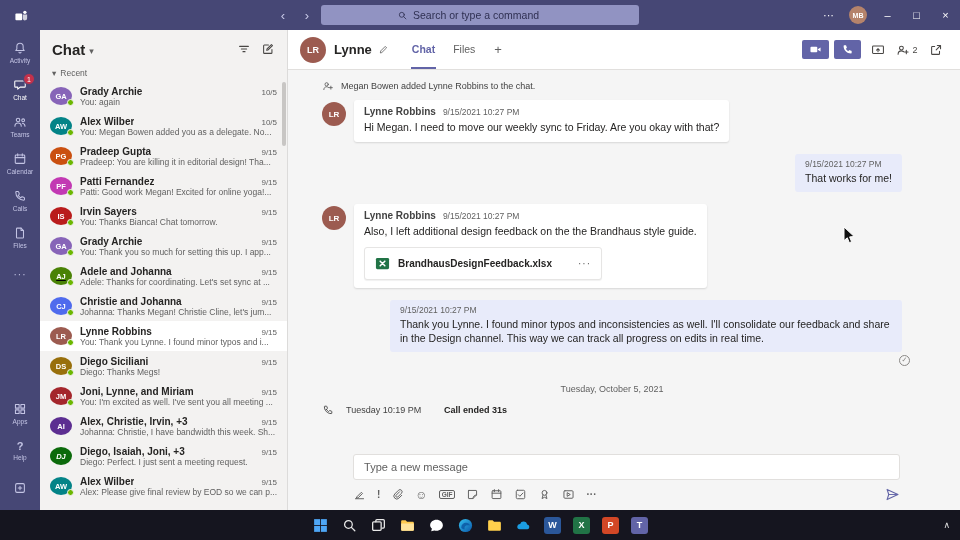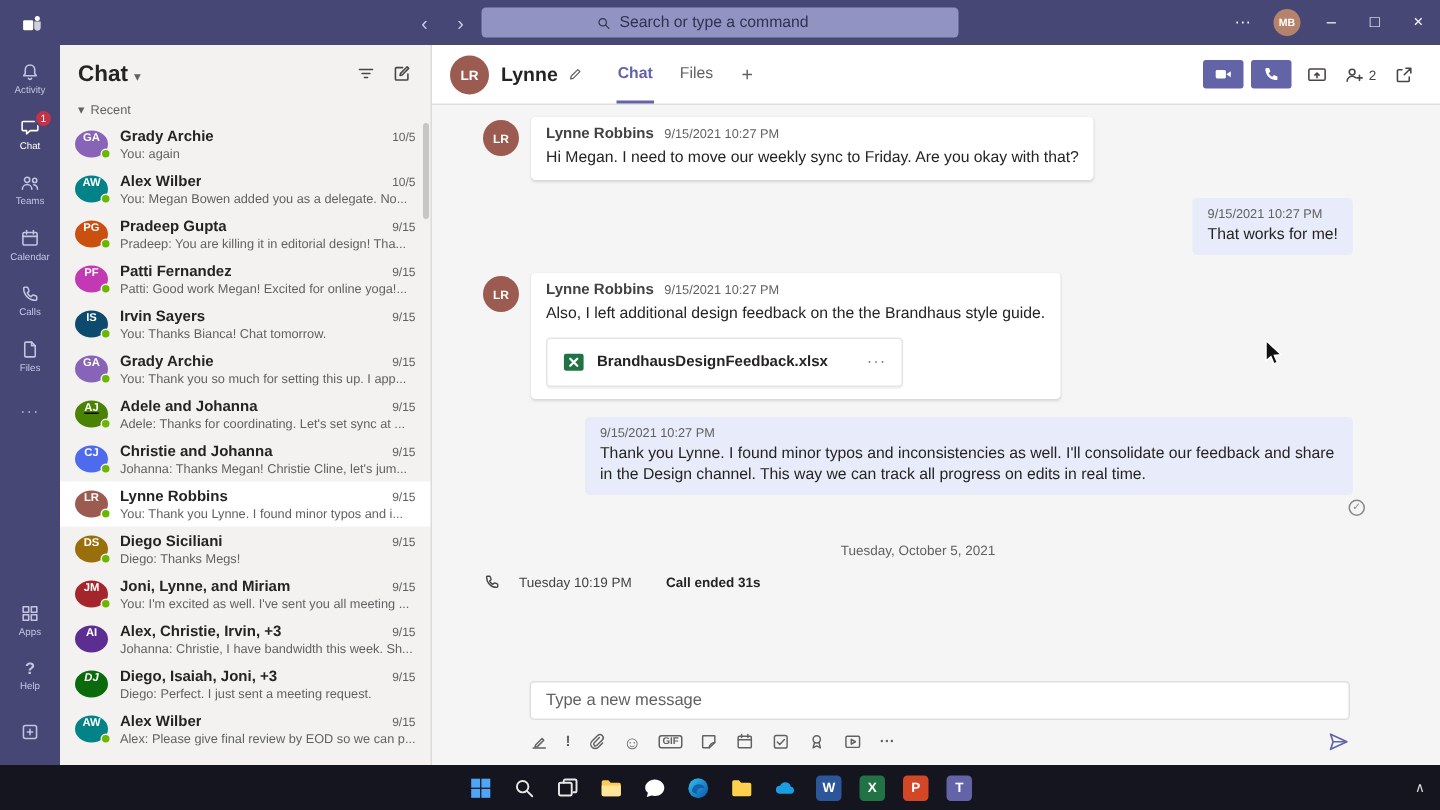--- a/index.html
+++ b/index.html
@@ -37,21 +37,21 @@
 .cl-header{height:38px;display:flex;align-items:center;padding:0 8px 0 12px;gap:4px}
 .cl-title{font-size:15px;font-weight:bold;color:#252423}
 .cl-chevron{font-size:9px;color:#616161;margin-top:3px}
 .cl-actions{margin-left:auto;display:flex;gap:2px}
 .cl-actions button{width:22px;height:22px;display:flex;align-items:center;justify-content:center;color:#484644}
 .cl-actions svg{width:14px;height:14px}
 .cl-section{display:flex;align-items:center;gap:4px;padding:0 12px 3px;color:#616161;font-size:8.5px}
 .cl-items{flex:1;overflow:hidden}
 .cl-item{height:30px;display:flex;align-items:center;gap:8px;padding:0 10px;position:relative}
 .cl-item.selected{background:#fff}
-.cl-avatar{width:22px;height:18px;border-radius:50%;flex:0 0 22px;position:relative;display:flex;justify-content:center}
+.cl-avatar{width:22px;height:18px;border-radius:50%;flex:0 0 22px;position:relative;display:flex;align-items:center;justify-content:center}
 .cl-av-txt{color:#fff;font-size:7.5px;font-weight:bold}
 .presence-dot{position:absolute;bottom:-1px;right:-2px;width:7px;height:7px;border-radius:50%;background:#6bb700;border:1.5px solid #f3f2f1}
 .cl-item.selected .presence-dot{border-color:#fff}
 .cl-body{flex:1;min-width:0;display:flex;flex-direction:column}
 .cl-top{display:flex;align-items:baseline}
 .cl-name{font-size:10px;font-weight:bold;color:#252423;white-space:nowrap;overflow:hidden;text-overflow:ellipsis}
 .cl-date{margin-left:auto;font-size:8px;color:#616161;padding-left:4px;flex:0 0 auto}
 .cl-preview{font-size:8.5px;color:#616161;white-space:nowrap;overflow:hidden}
 .cl-scrollbar{position:absolute;top:52px;right:1px;width:4px;height:64px;background:#c8c6c4;border-radius:2px}
 
@@ -313,21 +313,21 @@
             </span>
           <span class="cl-body">
               <span class="cl-top">
                 <span class="cl-name">Patti Fernandez</span>
                 <span class="cl-date">9/15</span>
               </span>
               <span class="cl-preview">Patti: Good work Megan! Excited for online yoga!...</span>
             </span>
         </div>
         <div class="cl-item">
-          <span class="cl-avatar" style="background: #0c4a6e;">
+          <span class="cl-avatar" style="background: #b91c1c;">
               <span class="cl-av-txt">IS</span>
               <span class="presence-dot"></span>
             </span>
           <span class="cl-body">
               <span class="cl-top">
                 <span class="cl-name">Irvin Sayers</span>
                 <span class="cl-date">9/15</span>
               </span>
               <span class="cl-preview">You: Thanks Bianca! Chat tomorrow.</span>
             </span>
@@ -496,20 +496,28 @@
           <button class="hd-btn">
               <svg class="svgic" viewBox="0 0 16 16">
                 <path d="M6.5 4H3.8c-.4 0-.8.4-.8.8v7.4c0 .4.4.8.8.8h7.4c.4 0 .8-.4.8-.8V9.5"></path>
                 <path d="M9.5 2.8h3.7v3.7M13 3L8.2 7.8"></path>
               </svg>
             </button>
         </div>
       </div>
 
       <div class="messages">
+        <div class="event-row">
+          <svg class="svgic" viewBox="0 0 16 16">
+              <circle cx="6.2" cy="5.8" r="2.2"></circle>
+              <path d="M2.4 12.8c0-2.1 1.7-3.8 3.8-3.8 1 0 1.9.4 2.6 1"></path>
+              <path d="M11.8 8.2v4M9.8 10.2h4"></path>
+            </svg>
+          <span>Megan Bowen added Lynne Robbins to the chat.</span>
+        </div>
 
         <div class="msg-row">
           <span class="msg-avatar" style="background: rgb(156, 91, 80);">
               <span>LR</span>
             </span>
           <div class="msg-card">
             <div class="msg-head">
                 <span class="msg-author">Lynne Robbins</span>
                 <span class="msg-time">9/15/2021 10:27 PM</span>
               </div>

